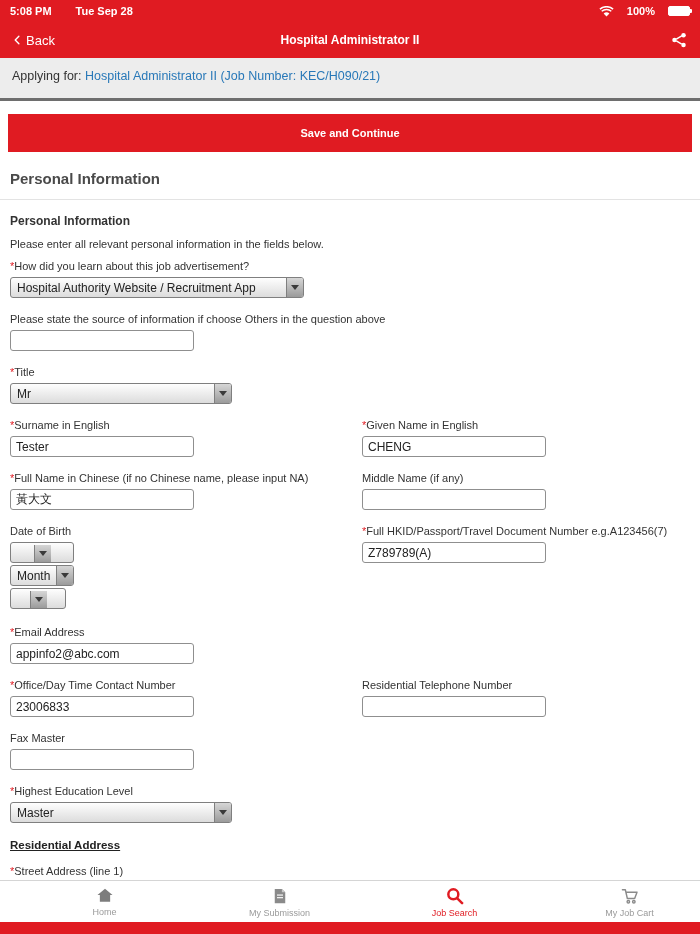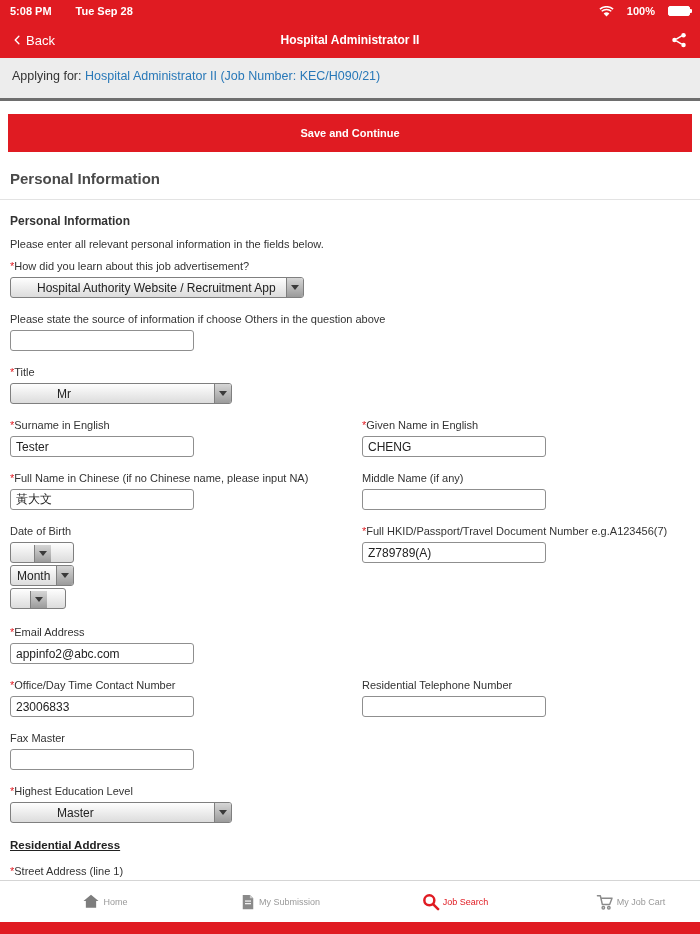--- a/index.html
+++ b/index.html
@@ -72,38 +72,38 @@
     background:linear-gradient(#fefefe,#dcdcdc);
     font-size:12px;color:#222;cursor:pointer;overflow:hidden;
   }
   .sel-text{padding:0 8px 0 6px;flex:1;white-space:nowrap;overflow:hidden;}
   .sel-arrow{
     width:17px;height:100%;border-left:1px solid #7f7f7f;
     background:linear-gradient(#d6d6d6,#9b9b9b);
     display:flex;align-items:center;justify-content:center;flex:0 0 17px;
   }
   .sel-arrow:after{content:"";border-left:4px solid transparent;border-right:4px solid transparent;border-top:5px solid #3a3a3a;}
-  .w-source{width:294px;padding-left:20px;}
-  .w-title{width:222px;padding-left:40px;}
+  .w-source{width:294px;}
+  .w-title{width:222px;}
   .w-day{width:64px;flex-direction:column;}
   .w-month{width:64px;}
   .w-year{width:56px;flex-direction:column;}
   .dob-stack .sel{margin-bottom:2px;display:flex;}
   .sub-head{
     font-size:11.5px;font-weight:bold;color:#222;text-decoration:underline;
     margin:16px 0 14px;
   }
   
   .footer{position:absolute;left:0;bottom:0;width:100%;}
   .tab-bar{
     background:#fff;border-top:1px solid #d5d5d5;height:42px;
     display:flex;align-items:center;
   }
   .tab{
-    flex:1;display:flex;flex-direction:row;align-items:center;justify-content:center;
+    flex:1;display:flex;flex-direction:column;align-items:center;justify-content:center;
     gap:2px;cursor:pointer;height:100%;padding-left:34px;
   }
   .tab-lbl{font-size:9px;color:#9a9a9a;}
   .tab.active .tab-lbl{color:var(--red);}
   .red-strip{height:12px;background:var(--red);}
   svg{display:block;}
 </style>
 </head>
 <body>
 

